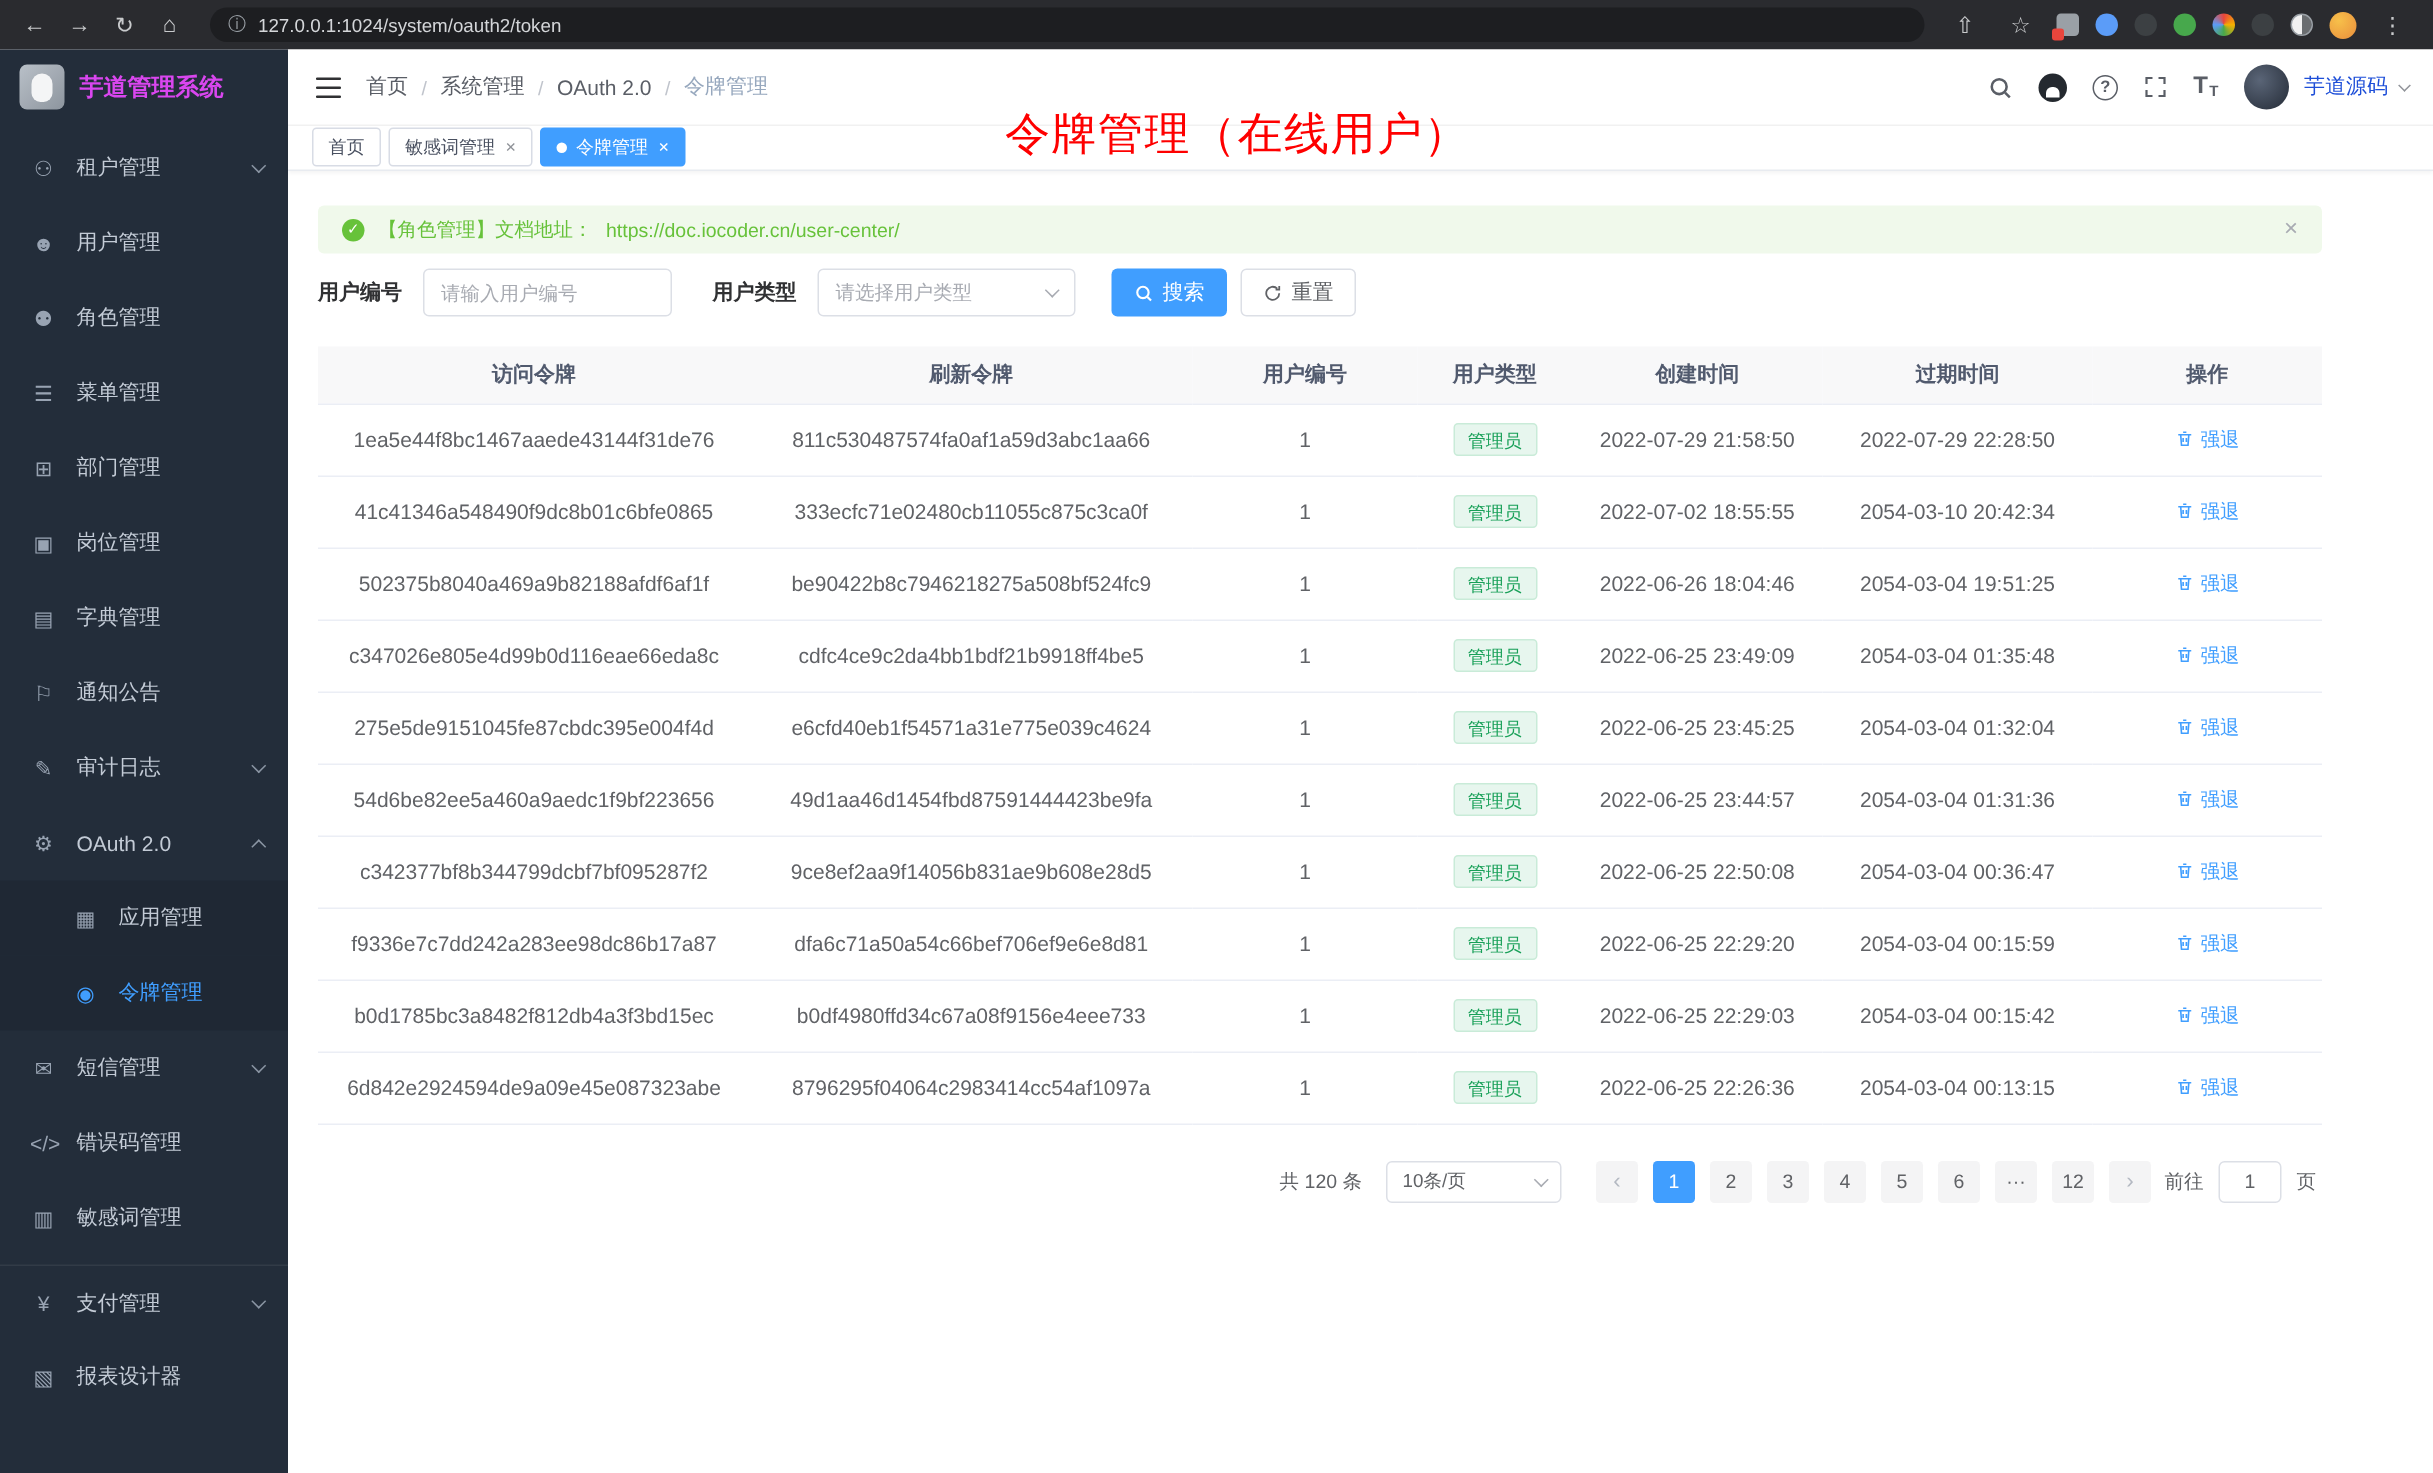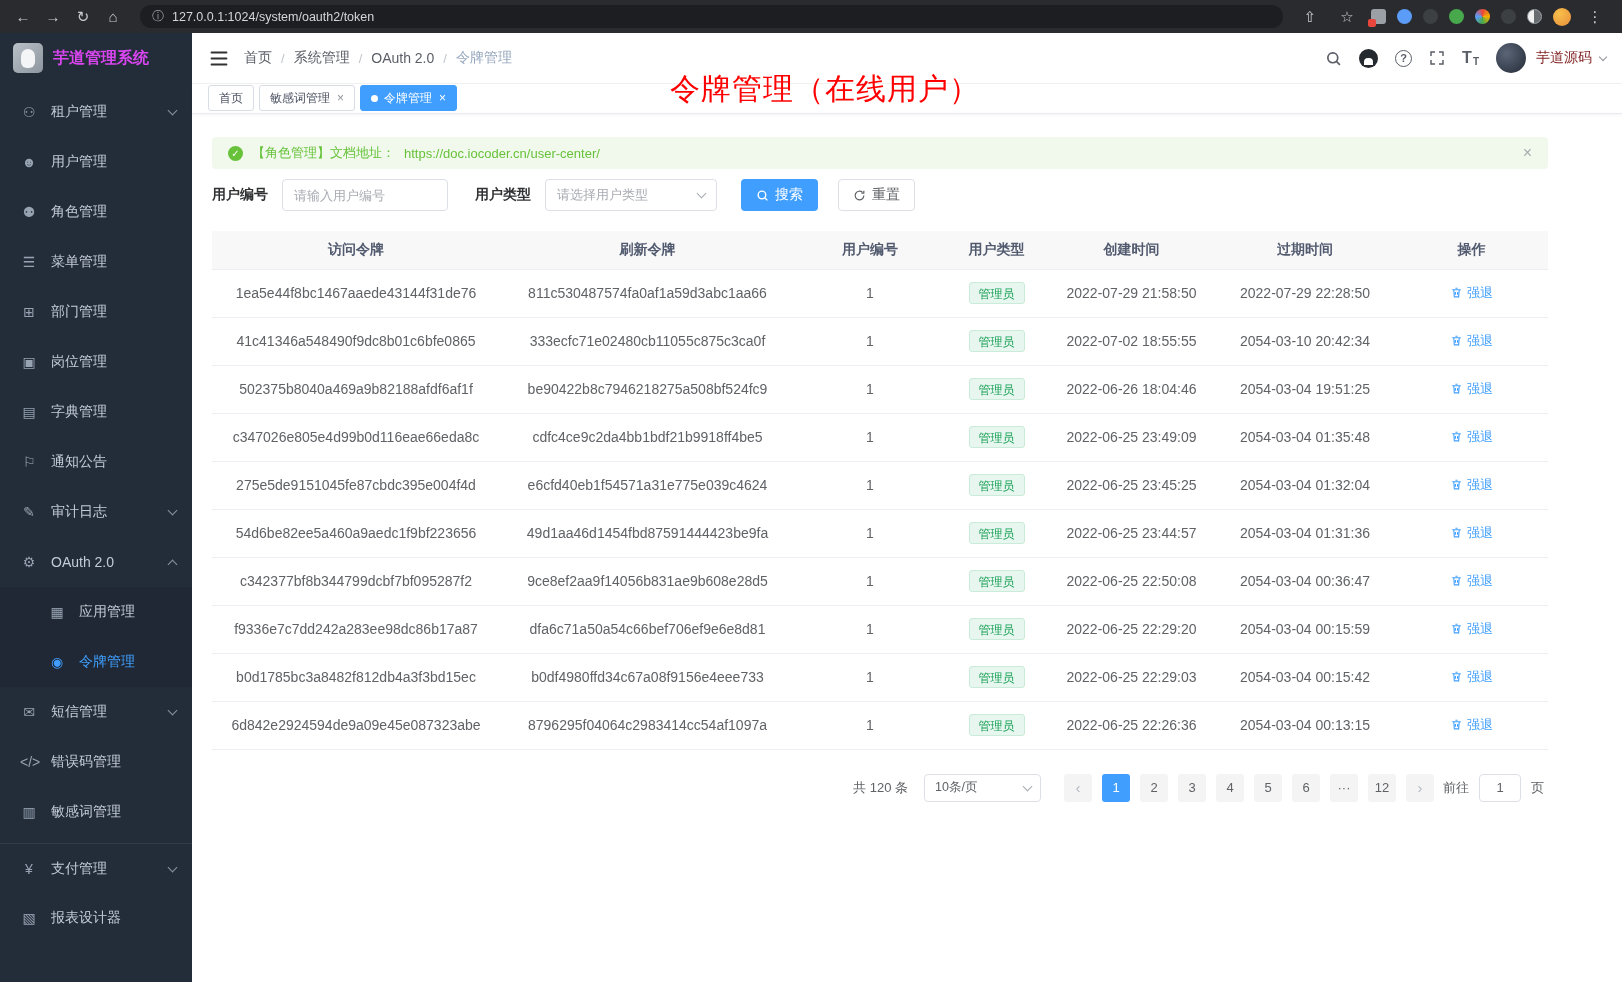--- a/index.html
+++ b/index.html
@@ -51,21 +51,21 @@
   .crumb .last{color:#97a8be}
   .crumb .link{cursor:pointer}
   .nav-right{margin-left:auto;display:flex;align-items:center;gap:17px}
   .n-ico{display:flex;align-items:center;justify-content:center;cursor:pointer;color:#5a5e66}
   .gh{width:19px;height:19px;border-radius:50%;background:#24292f;position:relative}
   .gh::after{content:"";position:absolute;left:5px;top:9px;width:9px;height:7px;border-radius:4px 4px 0 0;background:#fff}
   .help{width:17px;height:17px;border-radius:50%;border:1.6px solid #5a5e66;font-size:11px;font-weight:700;display:flex;align-items:center;justify-content:center}
   .fontsize{font-weight:700;font-size:16px;display:flex;align-items:flex-end}
   .fontsize .small{font-size:10px;margin-left:1px}
   .avatar{width:30px;height:30px;border-radius:50%;background:radial-gradient(circle at 35% 35%,#5a6577,#242b36);flex:0 0 auto}
-  .uname{color:#7f1d1d;font-size:14px;margin-left:-7px}
+  .uname{color:#1d4ed8;font-size:14px;margin-left:-7px}
   .chev-user{width:6px;height:6px;border-right:1.4px solid #909399;border-bottom:1.4px solid #909399;transform:rotate(45deg);margin:-3px 0 0 -9px}
 
   
   .tabs{height:30px;display:flex;align-items:flex-start;padding:1px 16px 0;gap:5px;border-bottom:1px solid #e8ebf0;box-shadow:0 1px 3px rgba(0,0,0,.05);flex:0 0 auto}
   .tab{height:26px;display:inline-flex;align-items:center;gap:6px;padding:0 10px;border:1px solid #d8dce5;background:#fff;font-size:12px;color:#495060;border-radius:3px;cursor:pointer;white-space:nowrap}
   .tab .x{font-size:12px;margin-left:1px;cursor:pointer;color:#909399}
   .tab.active{background:#409eff;border-color:#409eff;color:#fff}
   .tab.active .x{color:#fff}
   .tab .dot{width:7px;height:7px;border-radius:50%;background:#fff;flex:0 0 auto}
 
@@ -79,21 +79,21 @@
   .alert a{color:#67c23a;text-decoration:none;cursor:pointer}
   .alert .close{position:absolute;right:16px;color:#a8abb2;font-size:16px;cursor:pointer}
 
   .filters{display:flex;align-items:center;margin-top:10px;font-size:14px}
   .f-label{font-weight:700;color:#303133;margin-right:14px;white-space:nowrap}
   .f-input{width:166px;height:32px;border:1px solid #dcdfe6;border-radius:4px;padding:0 11px;font-size:13px;color:#606266;outline:none;margin-right:27px;font-family:inherit}
   .f-input::placeholder{color:#a8abb2}
   .f-select{width:172px;height:32px;border:1px solid #dcdfe6;border-radius:4px;display:flex;align-items:center;justify-content:space-between;padding:0 11px;color:#a8abb2;font-size:13px;margin-right:24px;cursor:pointer}
   .chev-grey{width:7px;height:7px;border-right:1.4px solid #a8abb2;border-bottom:1.4px solid #a8abb2;transform:rotate(45deg);margin-top:-3px}
   .btn-primary{height:32px;padding:0 15px;background:#409eff;color:#fff;border:none;border-radius:4px;font-size:14px;display:inline-flex;align-items:center;gap:6px;cursor:pointer;font-family:inherit}
-  .btn-plain{height:32px;padding:0 14px;background:#fff;color:#606266;border:1px solid #dcdfe6;border-radius:4px;font-size:14px;display:inline-flex;align-items:center;gap:6px;margin-left:20px;cursor:pointer;font-family:inherit}
+  .btn-plain{height:32px;padding:0 14px;background:#fff;color:#606266;border:1px solid #dcdfe6;border-radius:4px;font-size:14px;display:inline-flex;align-items:center;gap:6px;margin-left:9px;cursor:pointer;font-family:inherit}
 
   table{width:100%;border-collapse:collapse;table-layout:fixed;margin-top:20px;font-size:14px}
   thead th{height:38px;background:#f8f8f9;color:#515a6e;font-weight:600;border-bottom:1px solid #ebeef5;text-align:center}
   tbody td{height:48px;text-align:center;color:#606266;border-bottom:1px solid #ebeef5;overflow:hidden;white-space:nowrap}
   .tag{display:inline-block;height:22px;line-height:22px;padding:0 9px;border-radius:3px;background:#e7f6ee;border:1px solid #c9ebd8;color:#18a058;font-size:12px}
   .flink{color:#409eff;display:inline-flex;align-items:center;gap:4px;font-size:13px;cursor:pointer;text-decoration:none}
 
   .pager{display:flex;align-items:center;justify-content:flex-end;margin-top:24px;font-size:13px;color:#606266}
   .p-total{margin-right:16px;white-space:nowrap}
   .p-size{width:117px;height:28px;border:1px solid #dcdfe6;border-radius:4px;display:flex;align-items:center;justify-content:space-between;padding:0 9px 0 10px;font-size:12.5px;margin-right:18px;cursor:pointer;color:#606266}

